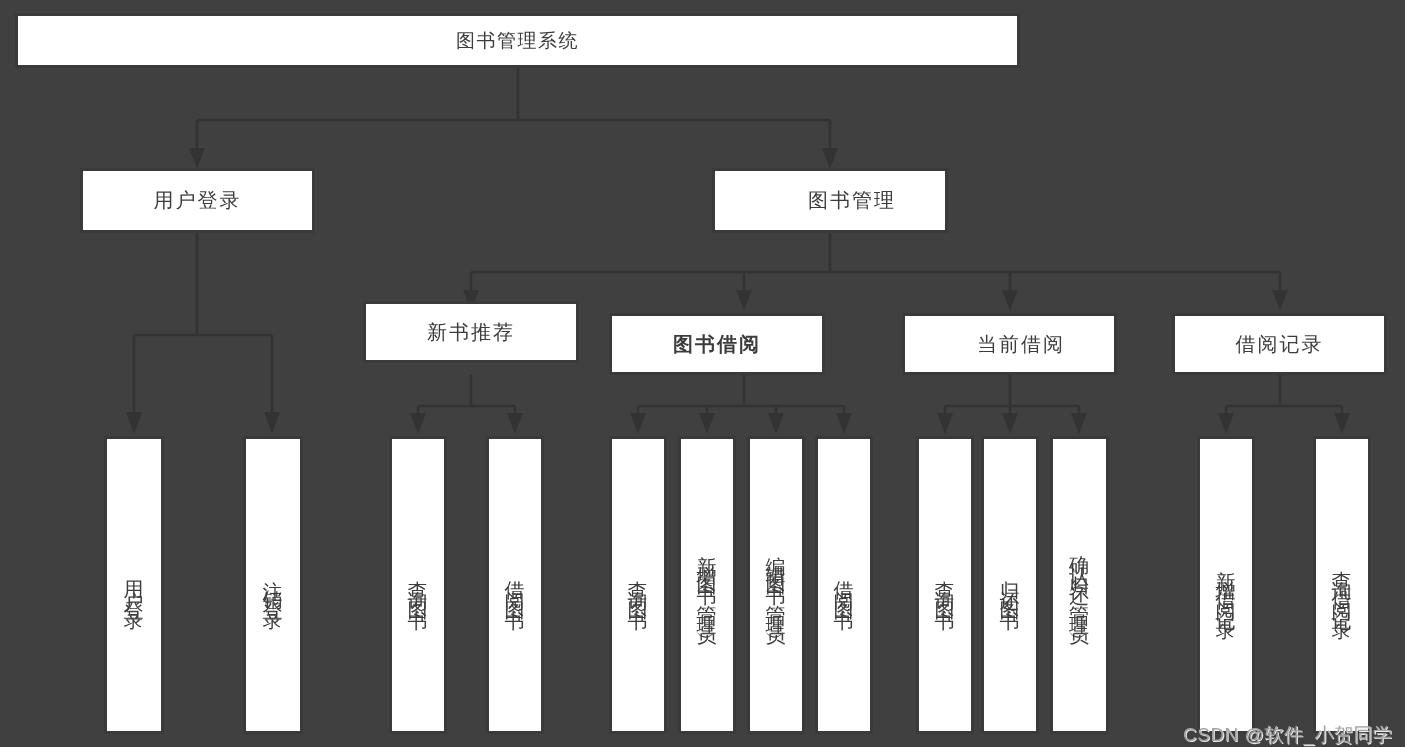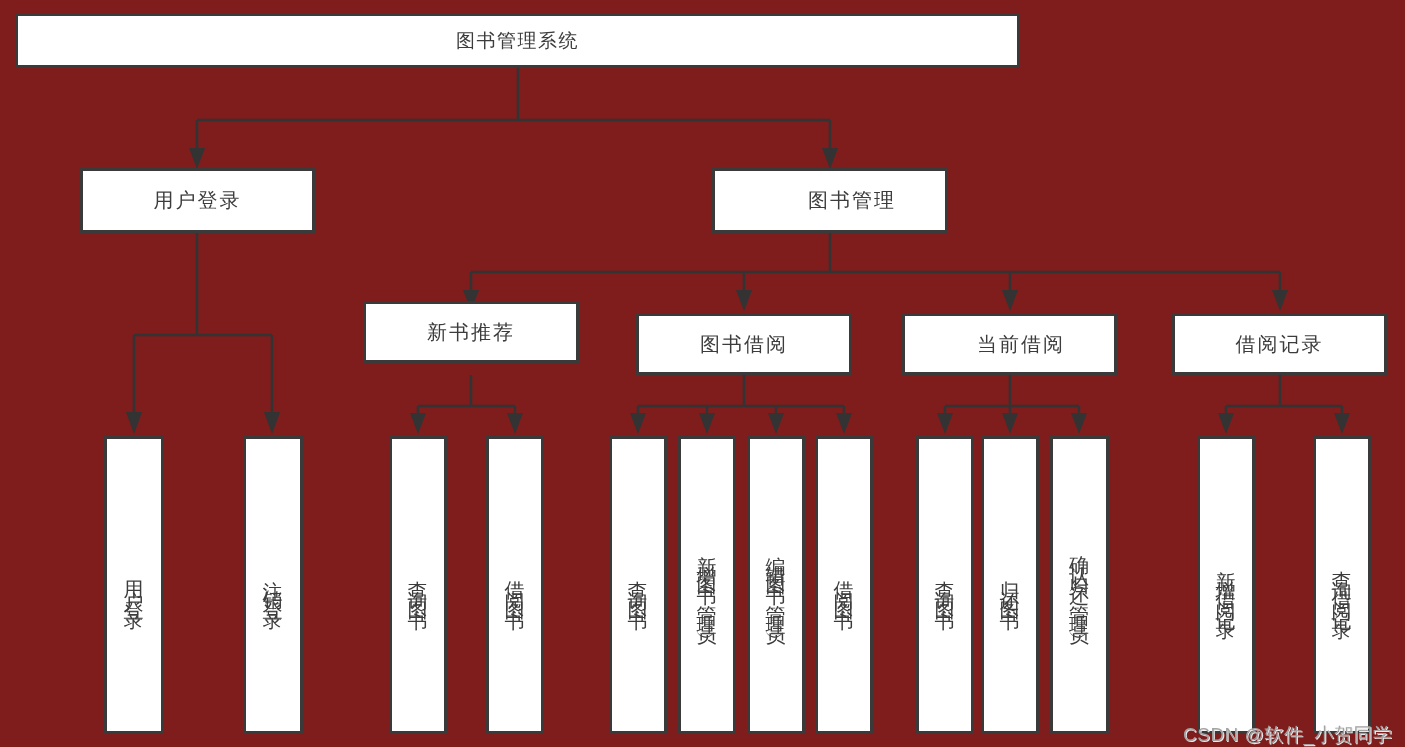--- a/index.html
+++ b/index.html
@@ -1,20 +1,20 @@
 <!DOCTYPE html>
 <html><head>
 <meta charset="utf-8">
 <style>
   html, body { margin: 0; padding: 0; background: #ffffff; }
   .canvas {
     position: relative;
     width: 1405px;
     height: 747px;
-    background: #7f1d1d;
+    background: #404040;
     font-family: "Liberation Sans", sans-serif;
     overflow: hidden;
   }
   .connectors {
     position: absolute;
     left: 0; top: 0;
     width: 1405px; height: 747px;
   }
   .connectors path {
     stroke: #333333;
@@ -113,21 +113,21 @@
   <div class="box hbox" style="left:80px; top:168px; width:235px; height:65px;">
     <span>用户登录</span>
   </div>
   <div class="box hbox" style="left:712px; top:168px; width:236px; height:65px;padding-left:44px;">
     <span>图书管理</span>
   </div>
 
   <div class="box hbox" style="left:363px; top:301px; width:216px; height:62px;">
     <span>新书推荐</span>
   </div>
-  <div class="box hbox" style="left:636px; top:313px; width:216px; height:62px;">
+  <div class="box hbox" style="left:609px; top:313px; width:216px; height:62px;font-weight:bold;">
     <span>图书借阅</span>
   </div>
   <div class="box hbox" style="left:902px; top:313px; width:215px; height:62px;padding-left:23px;">
     <span>当前借阅</span>
   </div>
   <div class="box hbox" style="left:1172px; top:313px; width:215px; height:62px;">
     <span>借阅记录</span>
   </div>
 
   <div class="box vbox" style="left:104px; top:436px; width:60px; height:298px;">

